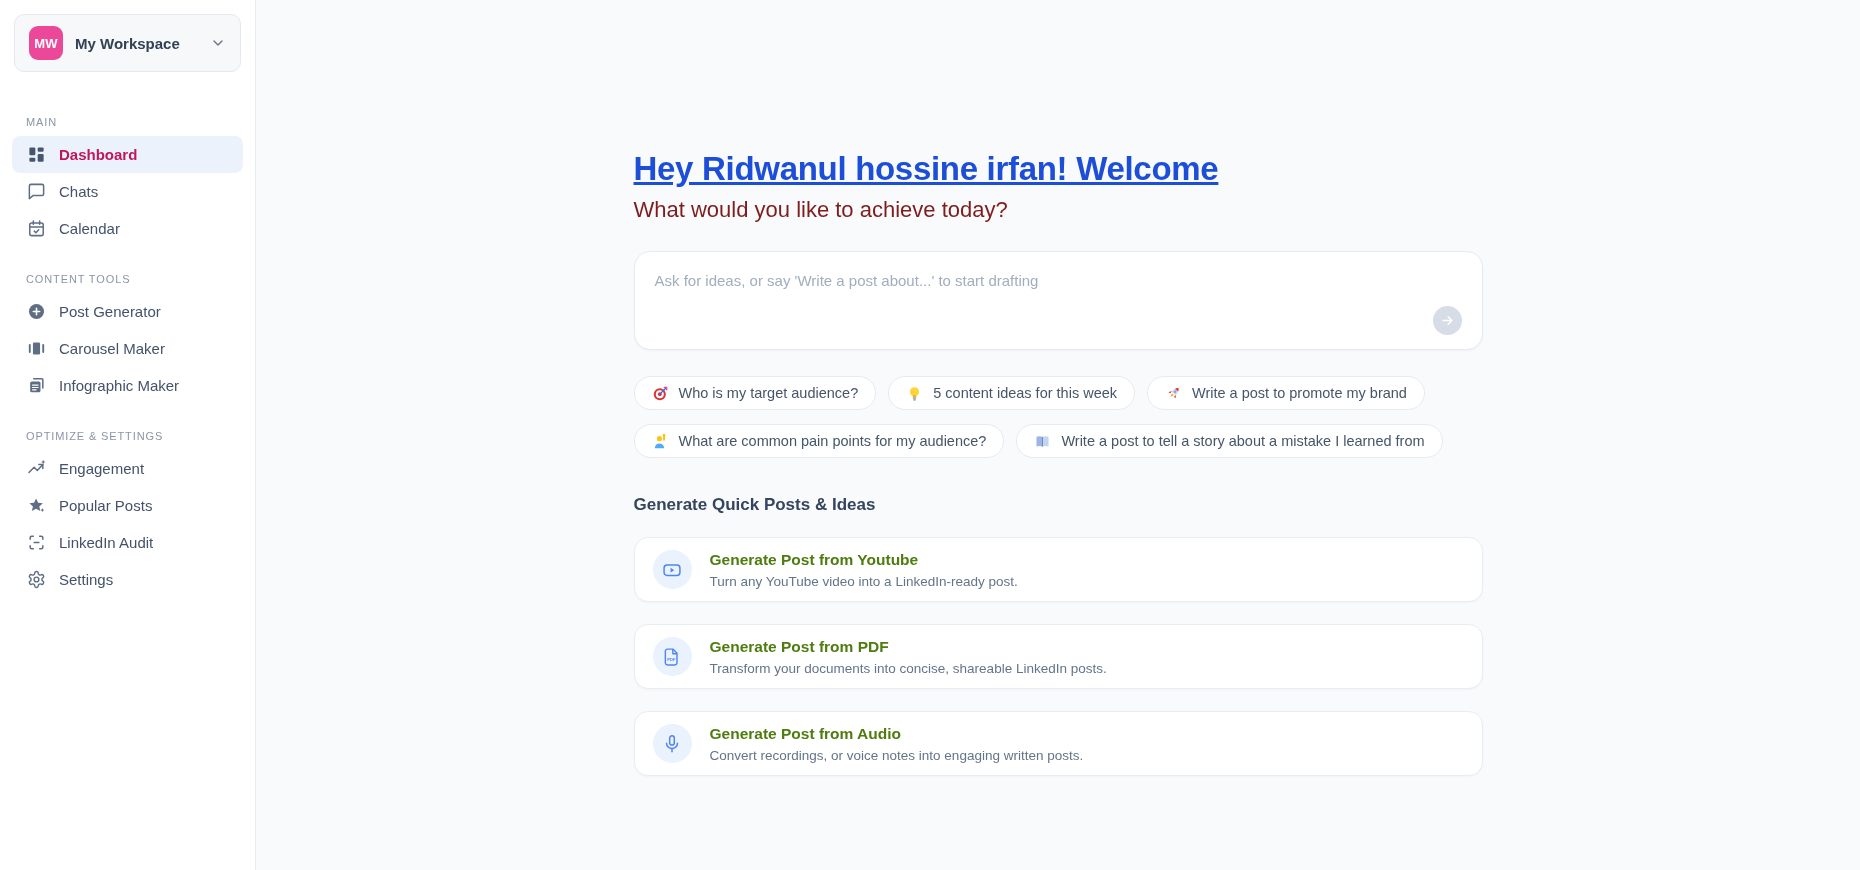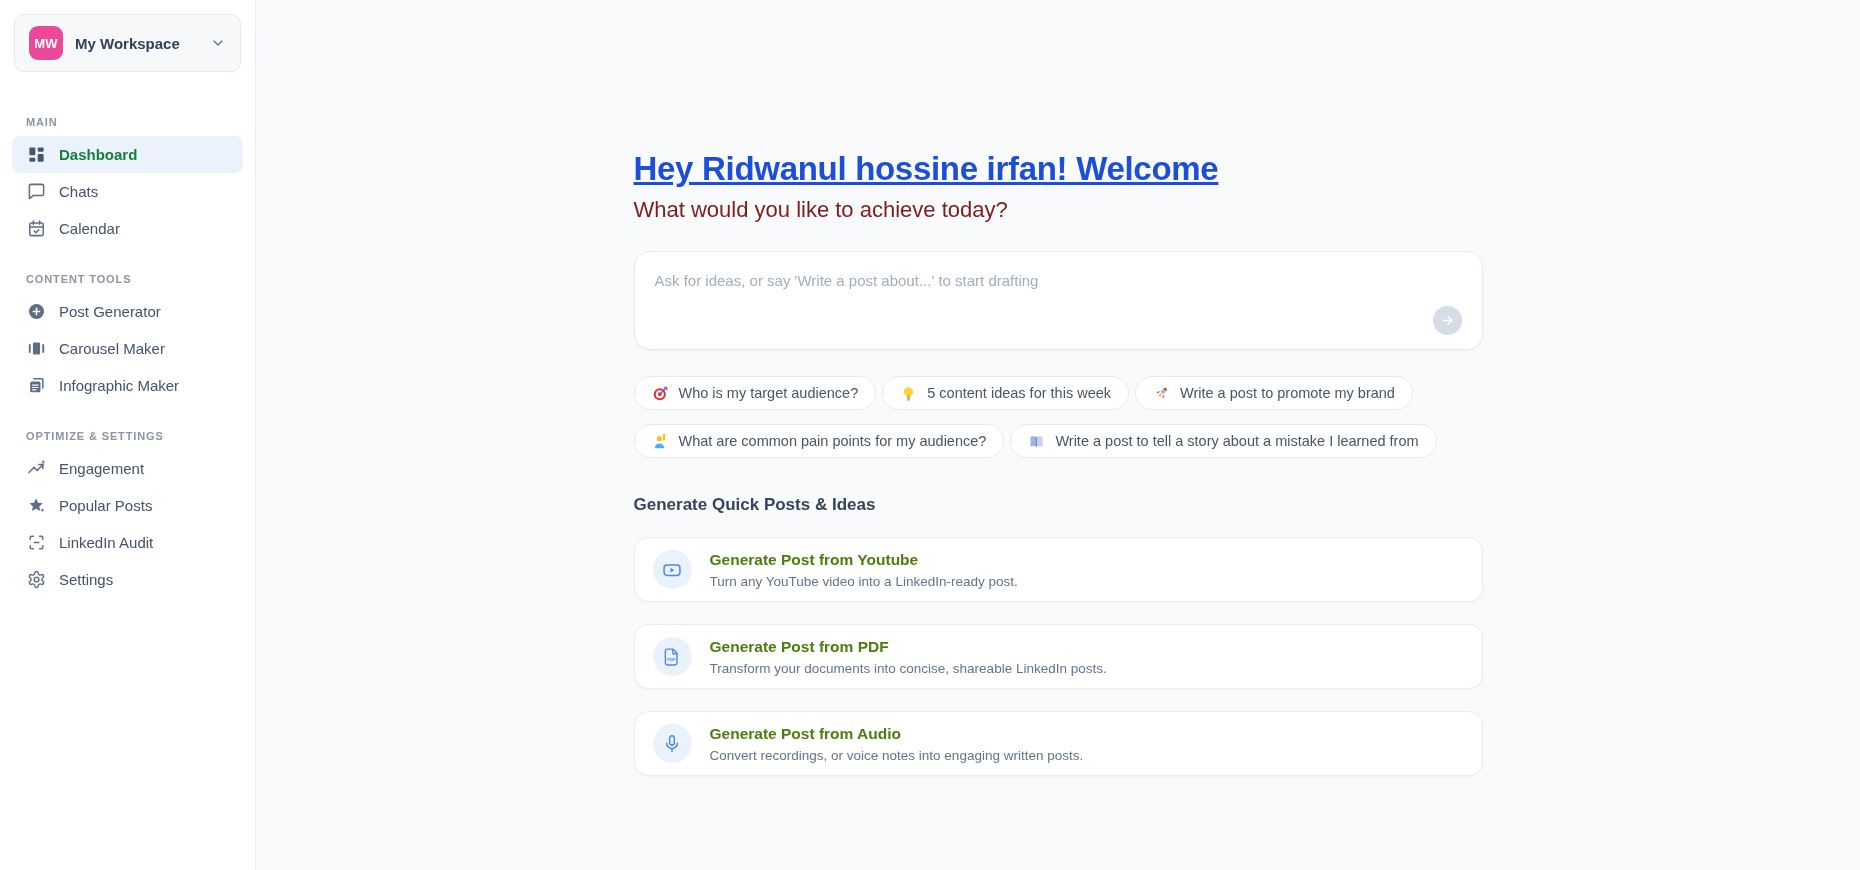--- a/index.html
+++ b/index.html
@@ -9,42 +9,42 @@
 
   
   .sidebar { width:256px; min-width:256px; height:100%; background:#ffffff; border-right:1px solid #e9edf2; padding:14px 0 0 0; }
   .workspace { margin:0 14px; height:58px; display:flex; align-items:center; gap:12px; background:#f6f8fa; border:1px solid #e4e9ef; border-radius:10px; padding:0 14px; cursor:pointer; }
   .ws-avatar { width:34px; height:34px; border-radius:9px; background:#ec4899; color:#fff; font-weight:bold; font-size:13px; display:flex; align-items:center; justify-content:center; letter-spacing:.2px; }
   .ws-name { flex:1; font-size:15px; font-weight:600; color:#334155; }
   .ws-chevron { color:#64748b; display:flex; }
 
   .nav-section { margin-top:26px; }
   .nav-section.first { margin-top:44px; }
-  .nav-label { padding:0 26px; font-size:11px; font-weight:bold; letter-spacing:.08em; color:#8b95a6; margin-bottom:8px; }
+  .nav-label { padding:0 26px; font-size:11px; font-weight:normal; letter-spacing:.08em; color:#8b95a6; margin-bottom:8px; }
   .nav-item { display:flex; align-items:center; gap:13px; height:37px; margin:0 12px; padding:0 14px; border-radius:8px; cursor:pointer; color:#45536b; }
   .nav-item .nav-icon { width:20px; height:20px; display:flex; align-items:center; justify-content:center; color:#5f6e85; }
   .nav-item .nav-icon svg { width:19px; height:19px; }
   .nav-text { font-size:15px; color:#42506680; color:#44526a; }
   .nav-item.active { background:#ecf2fb; }
-  .nav-item.active .nav-text { color:#15803d; font-weight:600; }
+  .nav-item.active .nav-text { color:#be185d; font-weight:600; }
   .nav-item.active .nav-icon { color:#47566f; }
 
   
   .main { flex:1; display:flex; flex-direction:column; align-items:center; padding-top:150px; }
   .content { width:849px; }
   .greeting { text-align:left; font-size:33px; font-weight:bold; color:#1d4ed8; letter-spacing:-.3px;text-decoration:underline; }
   .subtitle { text-align:left; font-size:22px; color:#7f1d1d; margin-top:9px; }
 
   .composer { position:relative; margin-top:28px; height:99px; background:#ffffff; border:1px solid #e6ebf1; border-radius:16px; box-shadow:0 1px 2px rgba(16,24,40,.04); }
   .composer textarea { width:100%; height:100%; border:none; outline:none; resize:none; background:transparent; border-radius:16px; padding:20px 60px 20px 20px; font-family:inherit; font-size:15px; color:#334155; }
   .composer textarea::placeholder { color:#a2adbf; }
   .send-btn { position:absolute; right:20px; bottom:14px; width:29px; height:29px; border-radius:50%; background:#d6dde7; border:none; display:flex; align-items:center; justify-content:center; cursor:pointer; }
   .send-btn svg { width:15px; height:15px; }
 
-  .chips { margin-top:26px; display:flex; flex-wrap:wrap; gap:14px 6px; }
+  .chips { margin-top:26px; display:flex; flex-wrap:wrap; gap:14px 12px; }
   .chip { display:inline-flex; align-items:center; gap:10px; height:34px; padding:0 17px; background:#ffffff; border:1px solid #e7ebf0; border-radius:999px; font-size:14.5px; color:#475569; cursor:pointer; white-space:nowrap; }
   .chip-icon { width:17px; height:17px; display:flex; }
   .chip-icon svg { width:17px; height:17px; }
 
   .quick-title { margin-top:37px; font-size:17px; font-weight:bold; color:#36455e; }
   .quick-card { margin-top:22px; height:65px; background:#ffffff; border:1px solid #e9edf3; border-radius:14px; display:flex; align-items:center; gap:18px; padding:0 18px; cursor:pointer; box-shadow:0 1px 2px rgba(16,24,40,.03); }
   .quick-card:first-of-type { margin-top:21px; }
   .qc-icon { width:39px; height:39px; min-width:39px; border-radius:50%; background:#eaf2fe; color:#4f86ee; display:flex; align-items:center; justify-content:center; }
   .qc-icon svg { width:20px; height:20px; }
   .qc-text { display:flex; flex-direction:column; gap:5px; }

